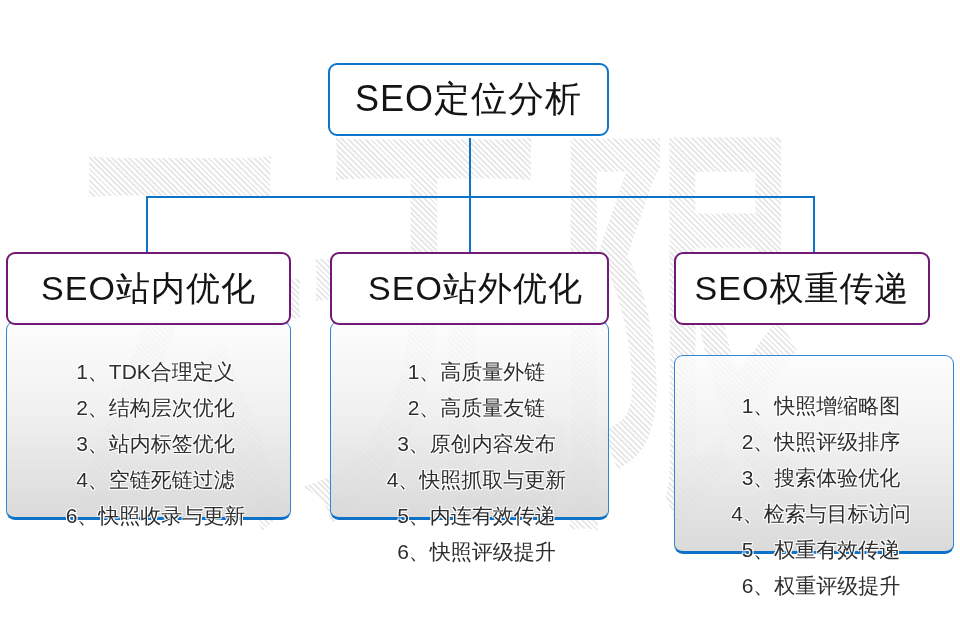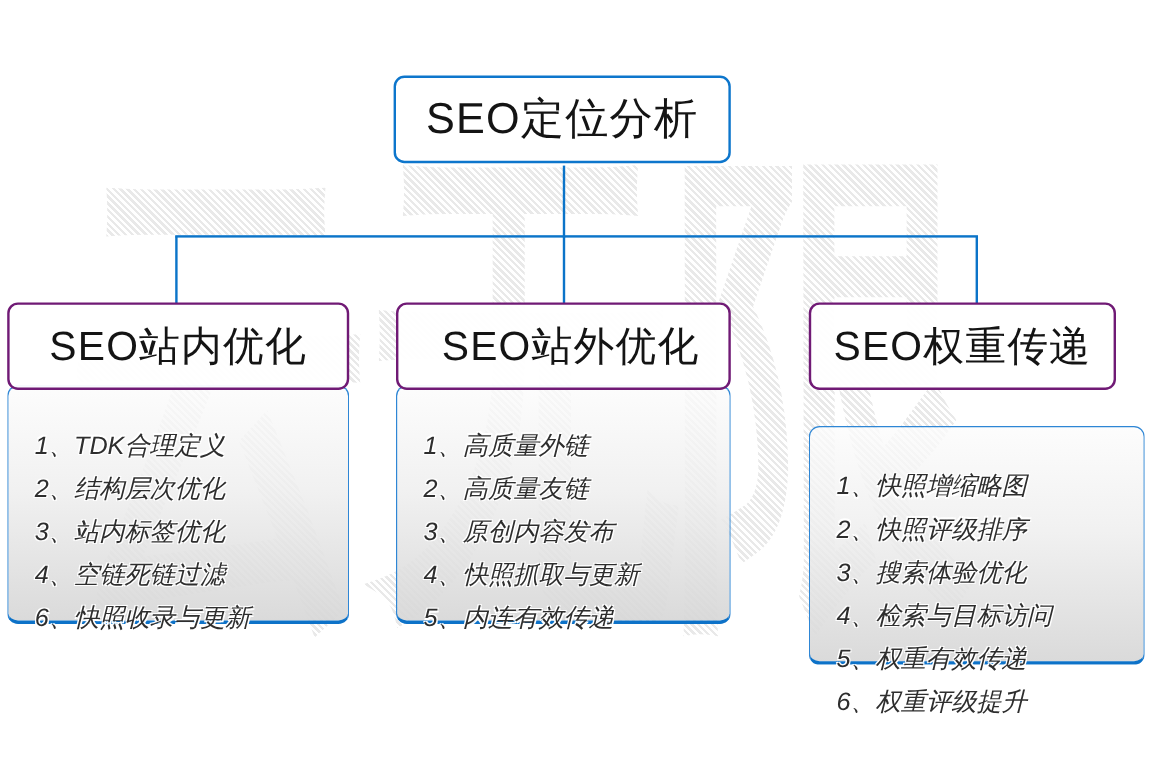--- a/index.html
+++ b/index.html
@@ -1,19 +1,20 @@
 <!DOCTYPE html>
 <html><head>
 <meta charset="utf-8">
 <style>
   html,body{margin:0;padding:0;background:#ffffff;}
   .canvas{
     position:relative;width:960px;height:641px;overflow:hidden;
     background:#ffffff;
     font-family:"Liberation Sans","DejaVu Sans",sans-serif;
+    text-align:center;
   }
 
   
   .watermark{
     position:absolute;left:55px;top:98px;z-index:1;
     font-size:258px;font-weight:bold;line-height:1.08;
     letter-spacing:-6px;color:#e9e9e9;white-space:nowrap;
     transform:scaleY(1.62);transform-origin:top left;
     user-select:none;
   }
@@ -43,21 +44,20 @@
     font-size:36px;color:#141414;letter-spacing:1px;white-space:nowrap;
   }
 
   
   .panel{
     position:absolute;top:321px;height:199px;z-index:4;
     box-sizing:border-box;
     background:linear-gradient(180deg,rgba(252,252,252,0.80) 0%,rgba(238,238,238,0.84) 45%,rgba(215,215,215,0.92) 100%);
     border:1px solid #2e86d5;border-bottom:3px solid #0d72c8;
     border-radius:9px;
-    font-style:italic;
   }
   .panel-1{left:6px;width:285px;}
   .panel-2{left:330px;width:279px;}
   .panel-3{left:674px;width:280px;margin-top:34px;}
 
   .head-box{
     position:absolute;top:252px;height:73px;z-index:6;
     box-sizing:border-box;
     background:rgba(255,255,255,0.93);
     border:2px solid #701a75;border-radius:9px;
@@ -111,20 +111,21 @@
     <span class="title">SEO站内优化</span>
   </div>
 
   <div class="panel panel-2">
     <ul class="item-list">
       <li>1、高质量外链</li>
       <li>2、高质量友链</li>
       <li>3、原创内容发布</li>
       <li>4、快照抓取与更新</li>
       <li>5、内连有效传递</li>
+      <li>6、快照评级提升</li>
     </ul>
   </div>
   <div class="head-box head-2">
     <span class="title">SEO站外优化</span>
   </div>
 
   <div class="panel panel-3">
     <ul class="item-list">
       <li>1、快照增缩略图</li>
       <li>2、快照评级排序</li>

